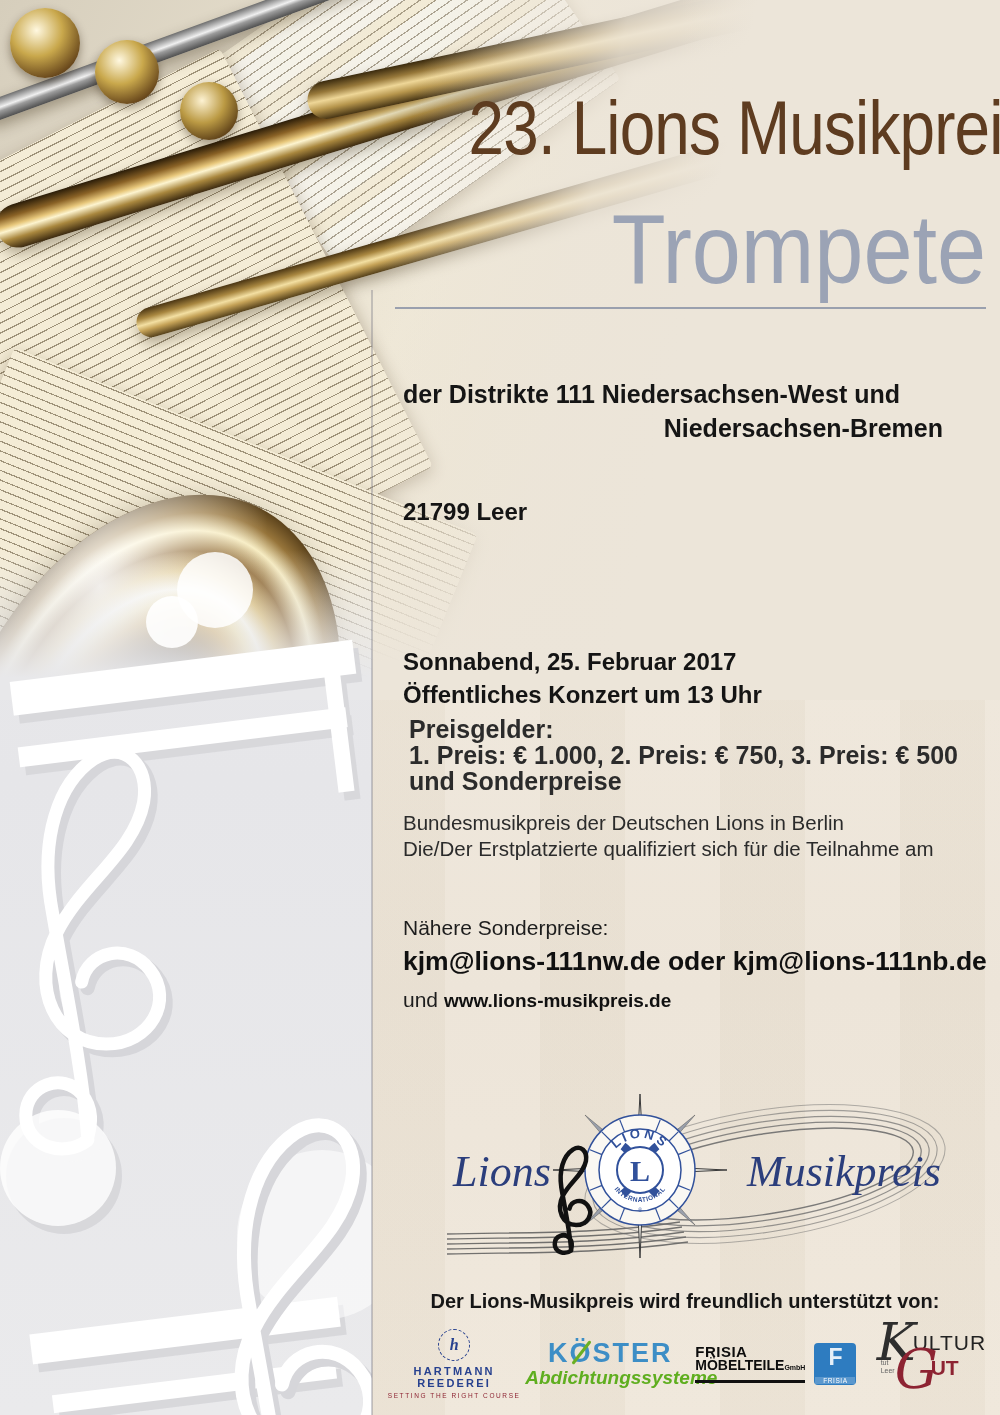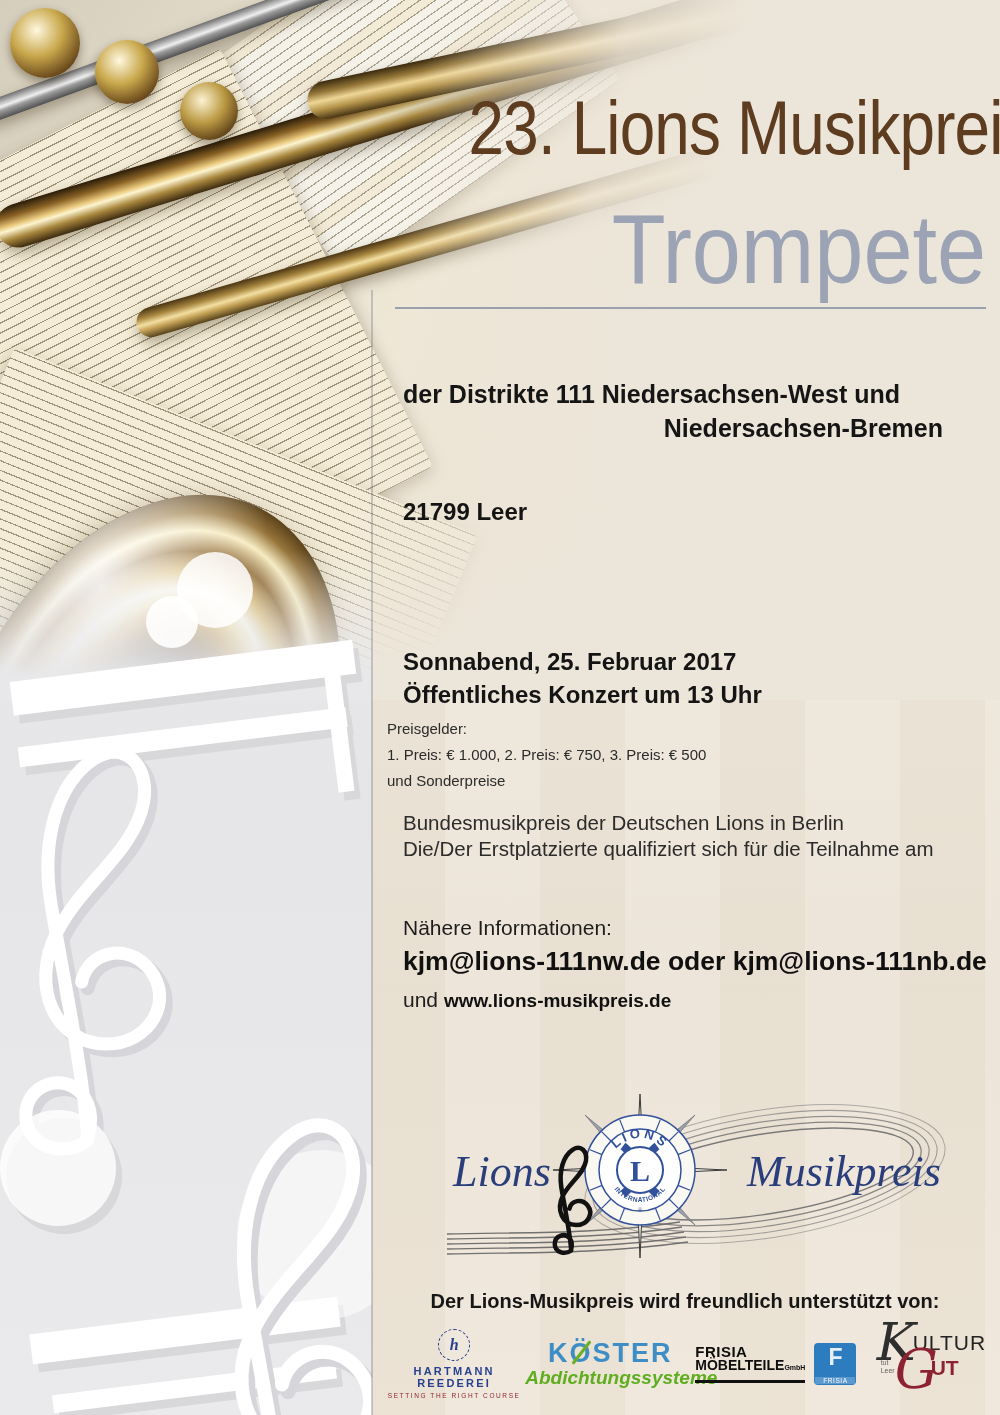--- a/index.html
+++ b/index.html
@@ -51,21 +51,21 @@
   .txt{position:absolute;z-index:3;}
   .title{top:90px;left:370px;right:14px;text-align:right;color:#5e3c20;
     font-size:76px;line-height:1;letter-spacing:-1px;transform:scaleX(.84);transform-origin:100% 50%;white-space:nowrap;}
   .subtitle{top:200px;right:14px;left:370px;text-align:right;color:#9ba3b5;
     font-size:98px;line-height:1;transform:scaleX(.9);transform-origin:100% 50%;white-space:nowrap;}
   .rule{top:307px;left:395px;right:14px;height:2px;background:#9aa0ae;}
   .district{top:377px;left:403px;width:540px;font-size:25px;font-weight:bold;color:#151515;line-height:34px;}
   .district .r{text-align:right;}
   .venue{top:495px;left:403px;font-size:24px;font-weight:bold;color:#141414;line-height:33px;}
   .event{top:607px;left:403px;font-size:24px;font-weight:bold;color:#141414;line-height:33px;margin-top:38px;}
-  .prizes{top:716px;left:387px;font-size:15px;color:#2b2b2b;line-height:26px;}
+  .prizes{top:716px;left:409px;font-size:25px;color:#2b2b2b;line-height:26px;font-weight:bold;}
   .qual{top:810px;left:403px;font-size:20.5px;color:#2b2b2b;line-height:26px;}
   .info-label{top:916px;left:403px;font-size:21px;color:#1d1d1d;}
   .emails{top:946px;left:403px;font-size:26.5px;font-weight:bold;color:#101010;}
   .webline{top:988px;left:403px;font-size:21px;color:#1d1d1d;}
   .webline b{font-size:19px;color:#101010;}
   .logo-wrap{top:1082px;left:445px;width:525px;height:195px;}
   .supporters{top:1290px;left:378px;right:8px;text-align:center;font-size:20px;font-weight:bold;color:#161616;}
   .sponsors{top:1322px;left:383px;right:8px;height:84px;display:flex;justify-content:space-between;align-items:center;}
   
   .ha{text-align:center;color:#27418f;width:150px;}
@@ -186,21 +186,21 @@
     <div>Preisgelder:</div>
     <div>1. Preis: € 1.000, 2. Preis: € 750, 3. Preis: € 500</div>
     <div>und Sonderpreise</div>
   </div>
 
   <div class="txt qual">
     <div>Bundesmusikpreis der Deutschen Lions in Berlin</div>
     <div>Die/Der Erstplatzierte qualifiziert sich für die Teilnahme am</div>
   </div>
 
-  <div class="txt info-label">Nähere Informationen:</div>
+  <div class="txt info-label">Nähere Sonderpreise:</div>
   <div class="txt emails">kjm@lions-111nw.de oder kjm@lions-111nb.de</div>
   <div class="txt webline">
     <span>und</span>
     <b>www.lions-musikpreis.de</b>
   </div>
 
   <div class="txt logo-wrap">
     <svg viewBox="0 0 525 195" width="525" height="195">
       <g stroke="#5d5d5d" stroke-width="1.3" fill="none" opacity=".85">
         <path d="M2,152 C70,150 150,153 235,140"></path>

